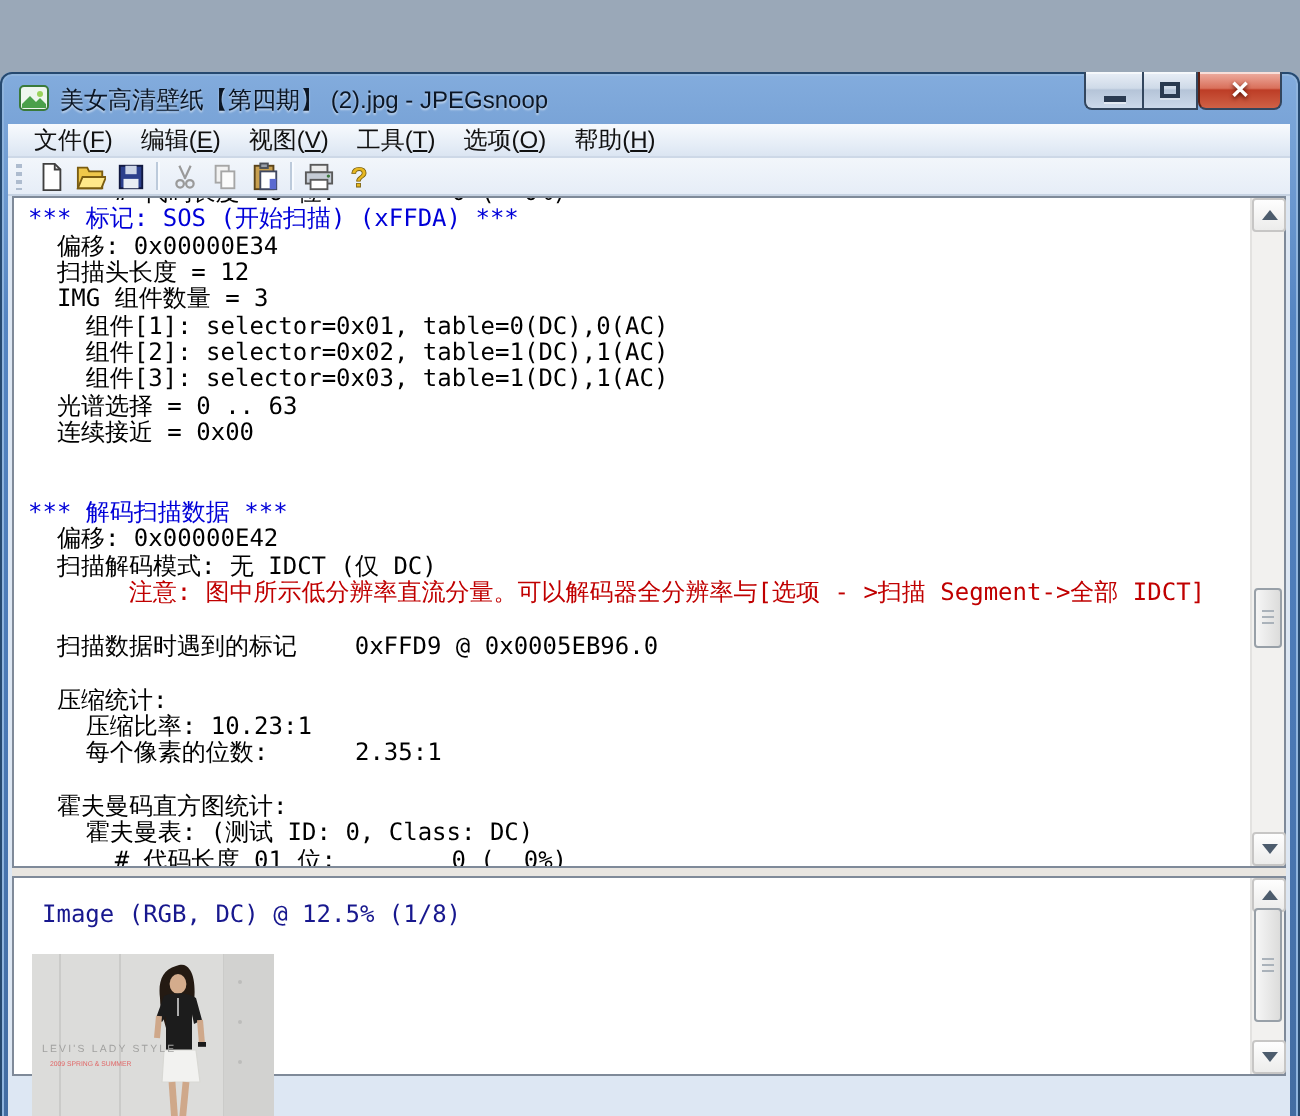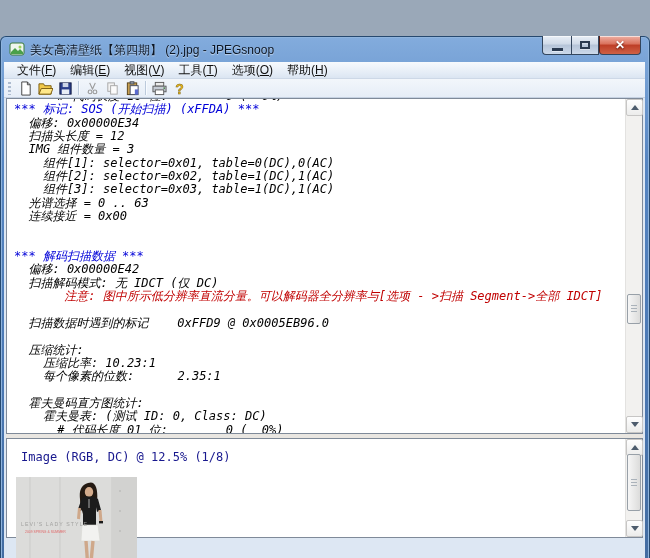--- a/index.html
+++ b/index.html
@@ -40,21 +40,21 @@
   .toolbar { position:absolute; left:0; right:0; top:17px; height:19px;
              background:linear-gradient(180deg,#f2f6fb,#e6edf7);
              border-bottom:1px solid #c6d2e2; display:flex; align-items:center; padding-left:3px; }
   .grip-v { width:3px; height:13px; margin:0 4px 0 1px;
             background:repeating-linear-gradient(180deg,#aebccf 0 2px,transparent 2px 4px); }
   .tbtn { width:20px; height:17px; display:flex; align-items:center; justify-content:center; cursor:default; }
   .tbtn svg { width:15px; height:15px; }
   .tsep { width:1px; height:14px; background:#bccadb; box-shadow:1px 0 0 #f8fbff; margin:0 3px; }
   
   .main-pane { position:absolute; left:2px; right:2px; top:36px; height:336px;
-               background:#fff; border:1px solid #7f8a99;font-style:italic; }
+               background:#fff; border:1px solid #7f8a99; }
   .console { position:absolute; left:0; top:0; right:18px; bottom:0; overflow:hidden;
              font-family:"DejaVu Sans Mono", monospace; font-size:12px; line-height:13.35px;
              white-space:pre; color:#000; padding:1px 0 0 7px; }
   .cline { height:13.35px; }
   .cline.partial { margin-top:-10px; }
   .c-blue { color:#0000d8; }
   .c-red  { color:#c00000;text-align:center; }
   
   .vscroll { position:absolute; top:0; right:0; bottom:0; width:17px; background:#f2f1ef;
              border-left:1px solid #e3e2e0; }

